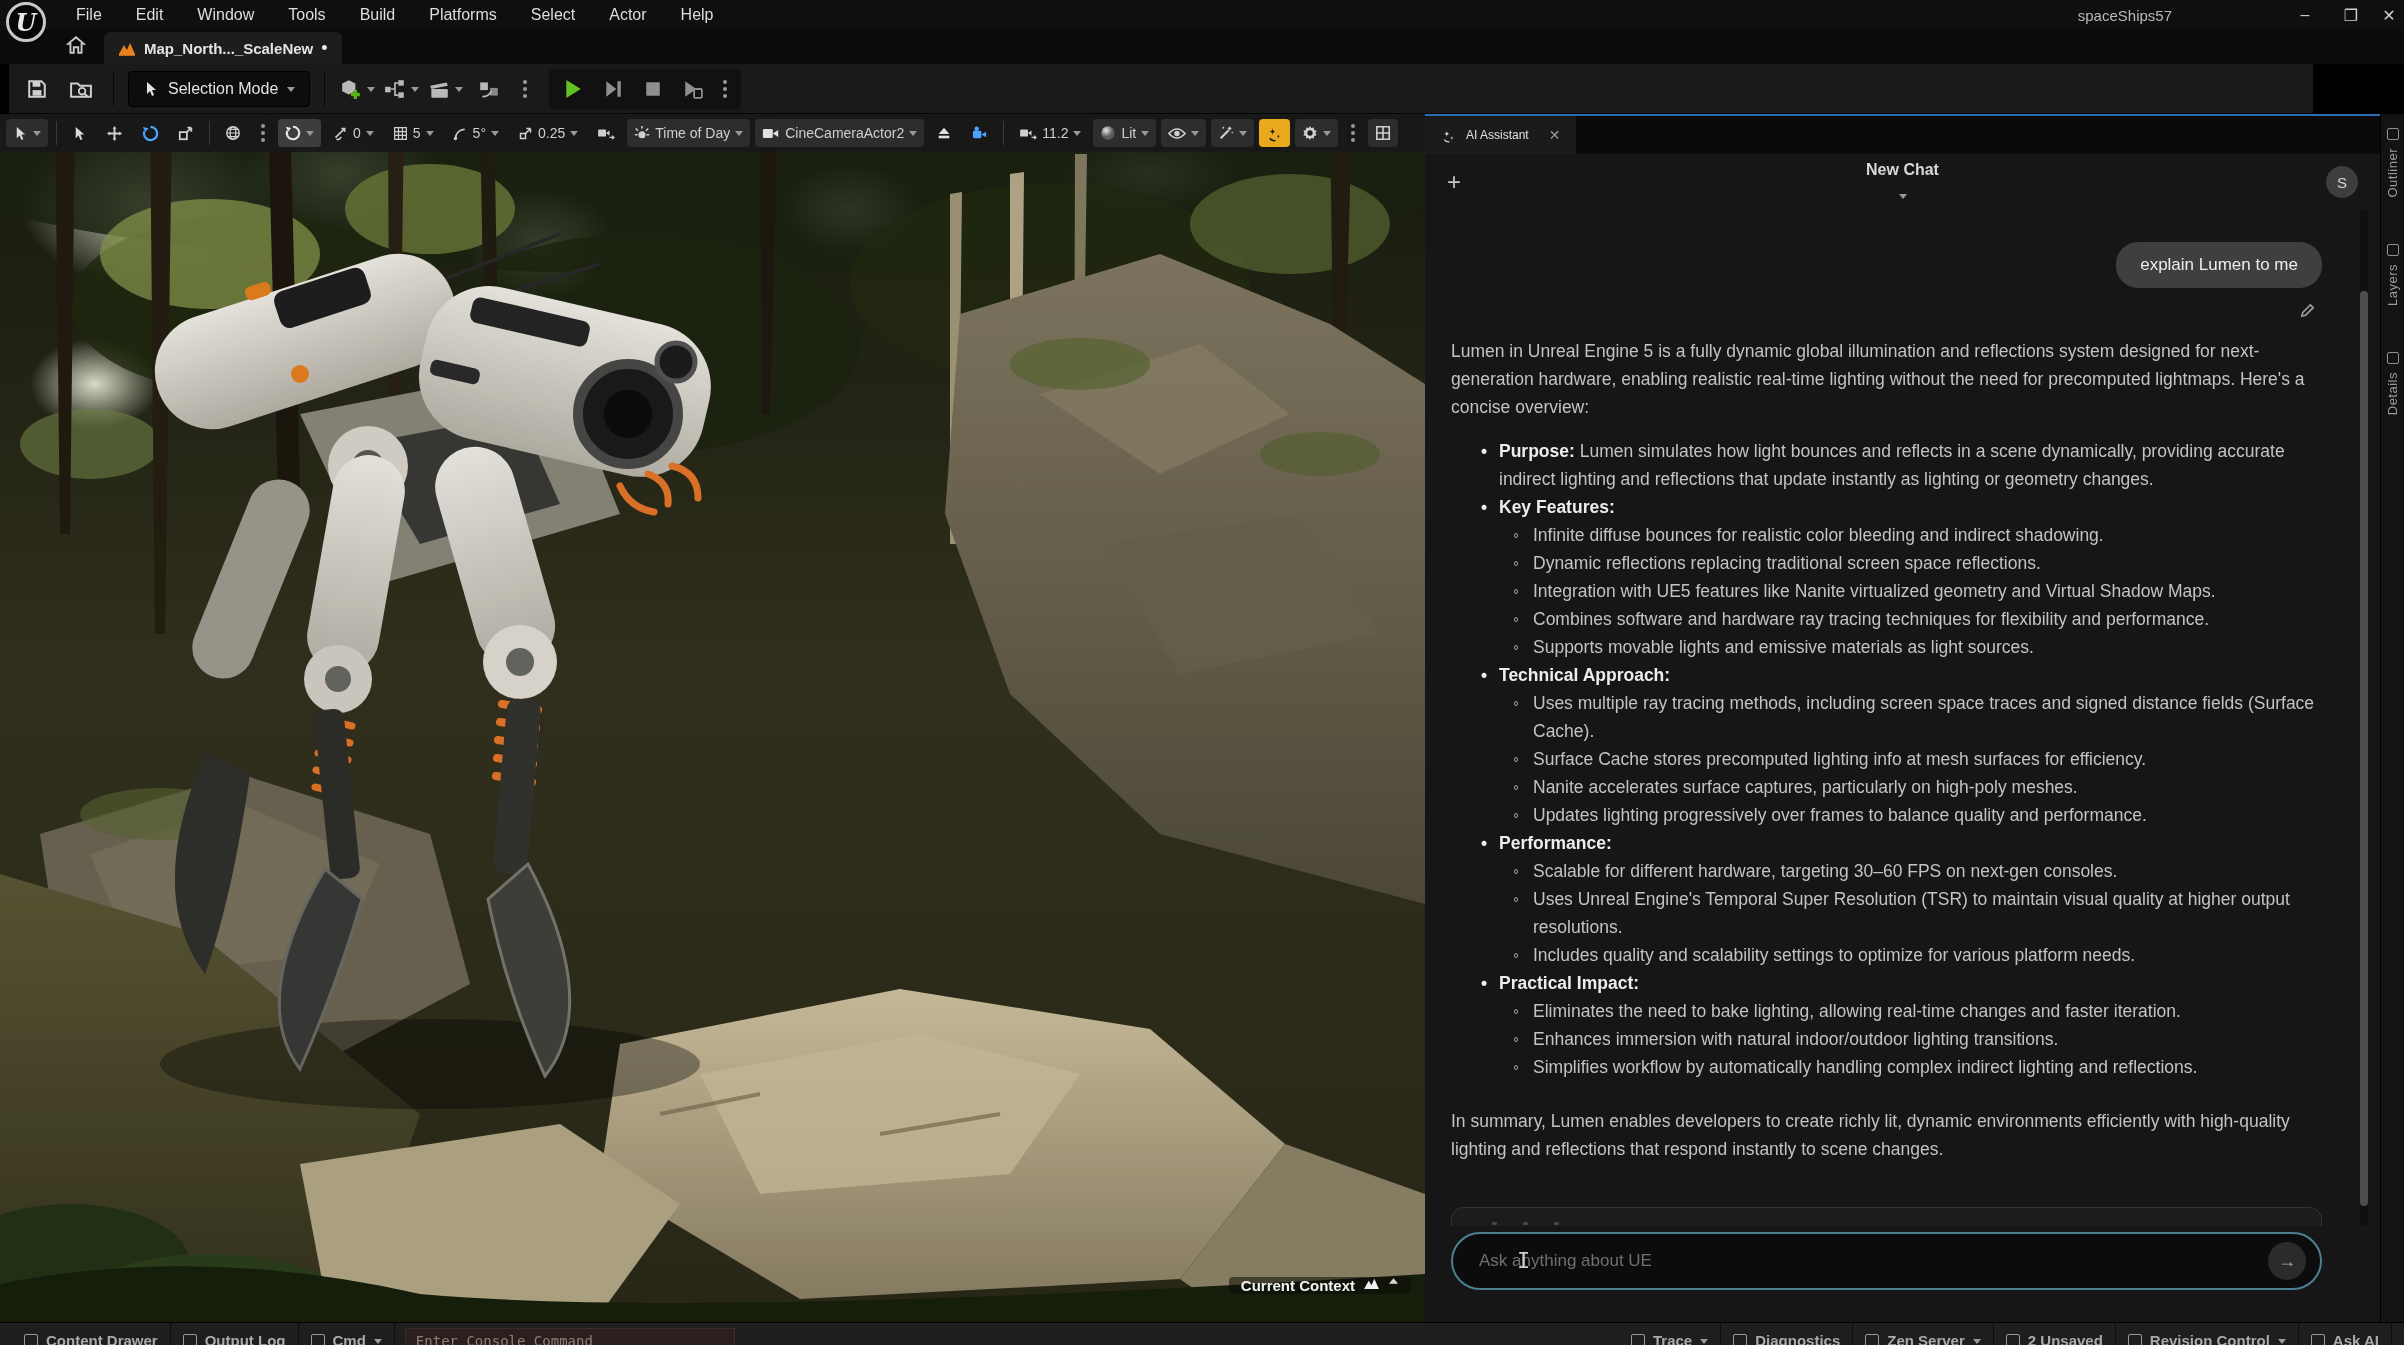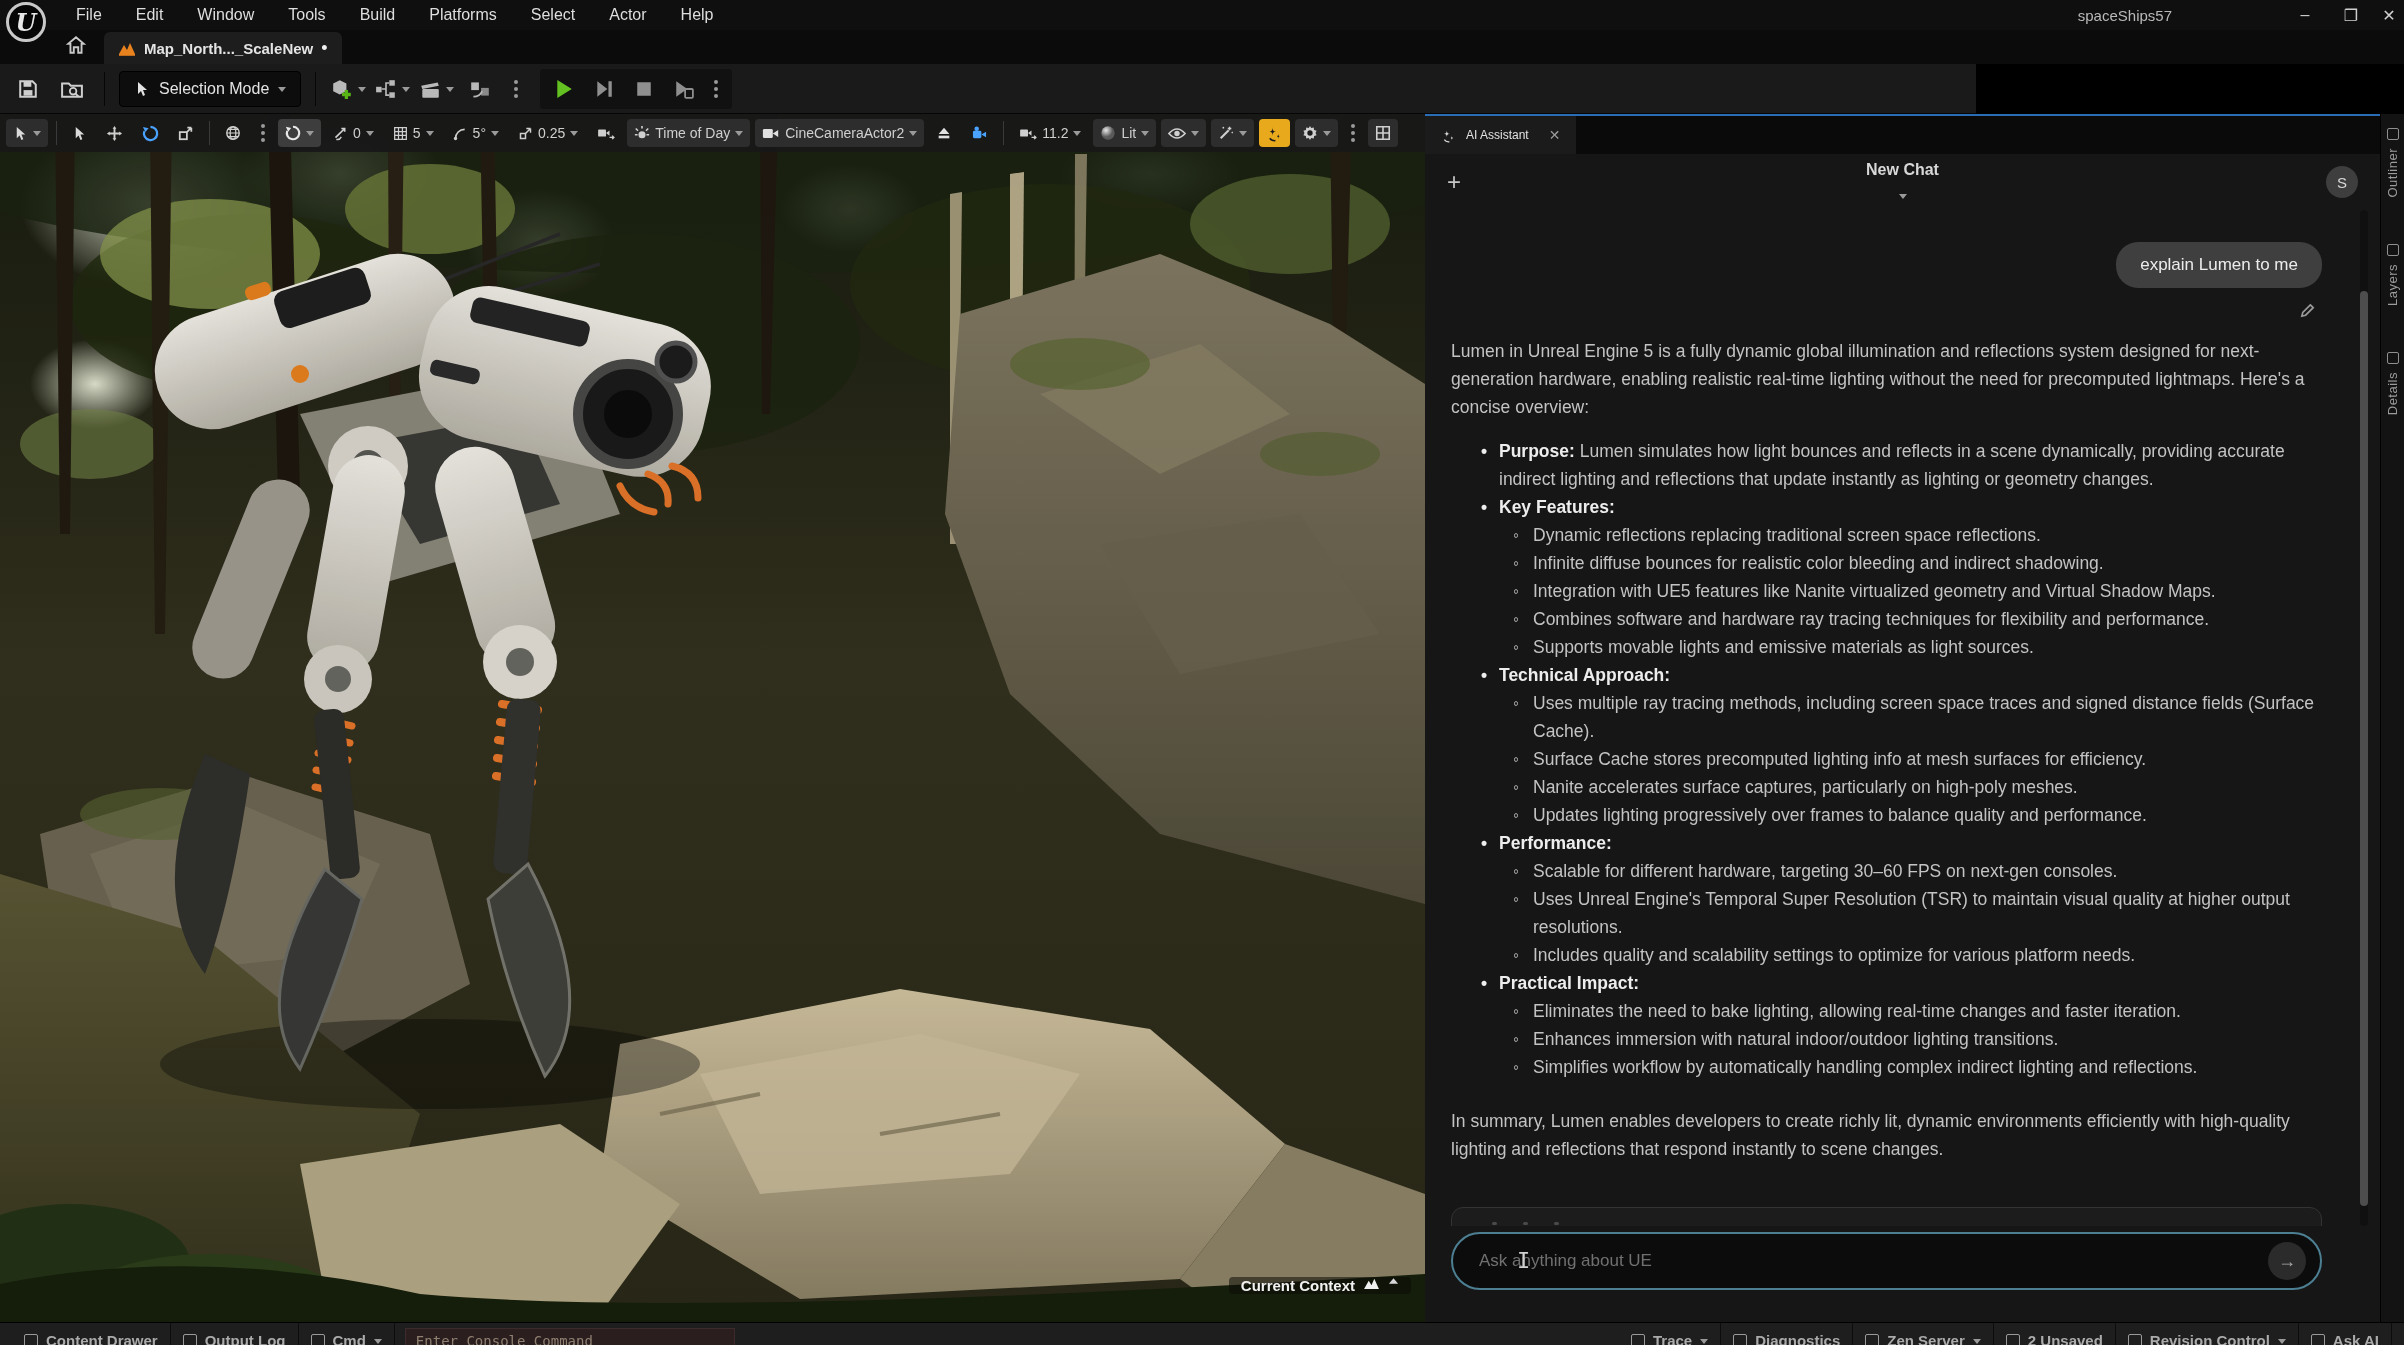--- a/index.html
+++ b/index.html
@@ -16,21 +16,21 @@
   .win-btn.close { width:30px; }
 
   
   #tabrow { position:absolute; left:0; top:30px; width:2404px; height:34px; background:#0b0b0b; }
   #home-btn { position:absolute; left:66px; top:5px; color:#c9c9c9; font-size:20px; }
   #level-tab { position:absolute; left:104px; top:2px; height:32px; min-width:230px; background:#1d1d1d; border-radius:6px 6px 0 0; display:flex; align-items:center; padding:0 14px; gap:8px; }
   #level-tab .tab-label { color:#e4e4e4; font-size:15px; font-weight:bold; }
   #level-tab .dirty-dot { color:#f0f0f0; font-size:18px; line-height:10px; }
 
   
-  #main-toolbar { position:absolute; left:0; top:64px; width:1976px; height:50px; background:#1a1a1a; border-bottom:1px solid #060606; display:flex; align-items:center; gap:8px; padding:0 10px; }
+  #main-toolbar { position:absolute; left:9px; top:64px; width:2304px; height:50px; background:#1a1a1a; border-bottom:1px solid #060606; display:flex; align-items:center; gap:8px; padding:0 10px; }
   .tb-sep { width:1px; height:34px; background:#060606; margin:0 6px; }
   .tb-btn { height:36px; min-width:36px; display:flex; align-items:center; justify-content:center; gap:5px; border-radius:4px; color:#cfcfcf; }
   #selection-mode-btn { background:#0d0d0d; border:1px solid #000; padding:0 14px; height:36px; display:flex; align-items:center; gap:9px; border-radius:4px; }
   #selection-mode-btn span { color:#e3e3e3; font-size:16px; }
   #play-group { background:#111; border-radius:4px; display:flex; align-items:center; gap:4px; padding:2px 6px; margin-left:6px; }
   .chv { display:inline-block; width:0; height:0; border:4px solid transparent; border-top:5px solid #9a9a9a; margin-top:5px; }
   .vdots { display:inline-block; width:4px; height:4px; border-radius:50%; background:#9a9a9a; box-shadow:0 7px 0 #9a9a9a, 0 -7px 0 #9a9a9a; margin:0 8px; }
 
   
   #viewport { position:absolute; left:0; top:114px; width:1425px; height:1208px; background:#23261a; overflow:hidden; }
@@ -667,22 +667,22 @@
     </div>
     <div id="edit-row">
       <svg width="17" height="17" color="#9a9a9a">
           <use href="#sym-pencil"></use>
         </svg>
     </div>
     <p id="intro-p" class="chat-text">Lumen in Unreal Engine 5 is a fully dynamic global illumination and reflections system designed for next-generation hardware, enabling realistic real-time lighting without the need for precomputed lightmaps. Here's a concise overview:</p>
     <ul id="response-sections" class="chat-text">
         <li><strong>Purpose:</strong> Lumen simulates how light bounces and reflects in a scene dynamically, providing accurate indirect lighting and reflections that update instantly as lighting or geometry changes.</li>
         <li><strong>Key Features:</strong><ul class="subs">
+            <li>Infinite diffuse bounces for realistic color bleeding and indirect shadowing.</li>
             <li>Dynamic reflections replacing traditional screen space reflections.</li>
-            <li>Infinite diffuse bounces for realistic color bleeding and indirect shadowing.</li>
             <li>Integration with UE5 features like Nanite virtualized geometry and Virtual Shadow Maps.</li>
             <li>Combines software and hardware ray tracing techniques for flexibility and performance.</li>
             <li>Supports movable lights and emissive materials as light sources.</li>
           </ul></li>
         <li><strong>Technical Approach:</strong><ul class="subs">
             <li>Uses multiple ray tracing methods, including screen space traces and signed distance fields (Surface Cache).</li>
             <li>Surface Cache stores precomputed lighting info at mesh surfaces for efficiency.</li>
             <li>Nanite accelerates surface captures, particularly on high-poly meshes.</li>
             <li>Updates lighting progressively over frames to balance quality and performance.</li>
           </ul></li>

